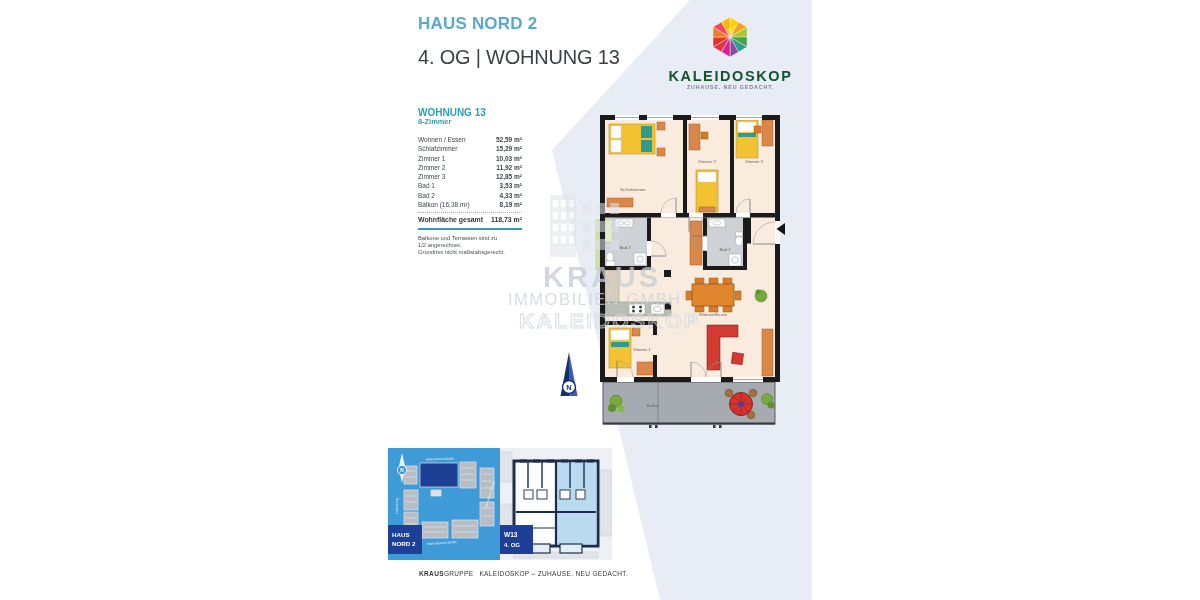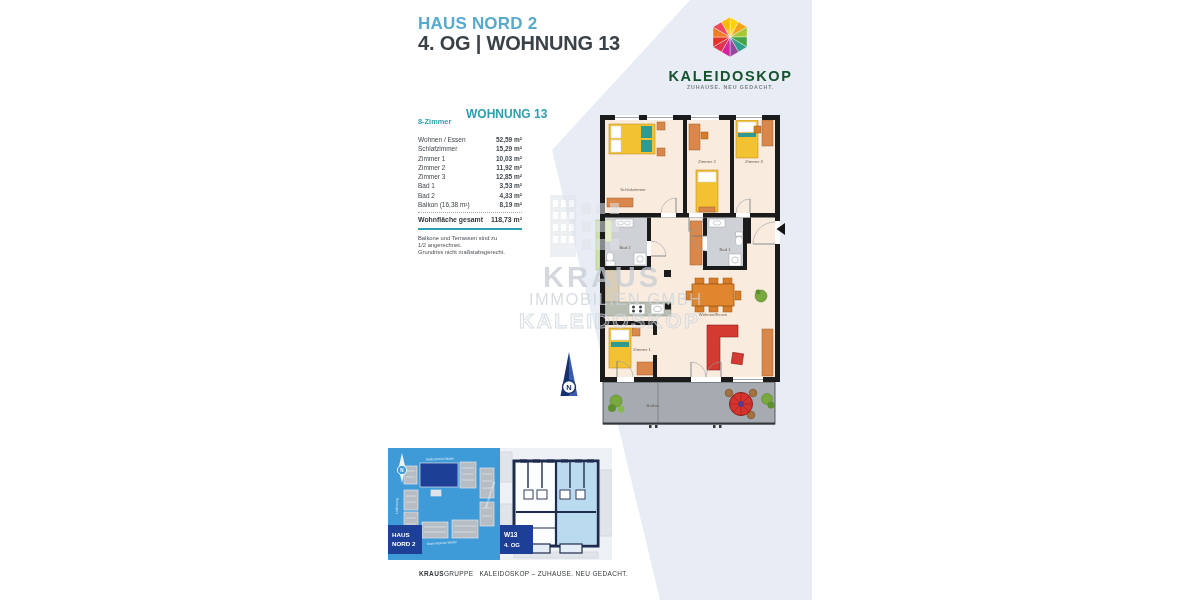--- a/index.html
+++ b/index.html
@@ -3,26 +3,26 @@
 <meta charset="utf-8">
 <style>
   html,body{margin:0;padding:0;background:#fff;}
   .canvas{position:relative;width:1200px;height:600px;background:#ffffff;overflow:hidden;
           font-family:"Liberation Sans", sans-serif;}
   .page{position:absolute;left:388px;top:0;width:424px;height:600px;background:#ffffff;}
   .abs{position:absolute;}
   svg{display:block;}
   
   .t1{font-size:17px;font-weight:700;color:#58a9cc;letter-spacing:.2px;}
-  .t2{font-size:20px;font-weight:700;color:#3a4147;letter-spacing:-.2px;}
+  .t2{font-size:20px;font-weight:400;color:#3a4147;letter-spacing:-.2px;margin-top:14px;}
   
   .brand{font-size:14.5px;font-weight:600;color:#14532d;letter-spacing:1.6px;text-align:center;}
   .brand-tag{font-size:5.3px;font-weight:600;color:#7a8187;letter-spacing:.9px;text-align:center;}
   
-  .u-h1{font-size:12px;font-weight:700;color:#2e9fb0;margin-left:48px;}
+  .u-h1{font-size:10px;font-weight:700;color:#2e9fb0;}
   .u-h2{font-size:7.4px;font-weight:700;color:#2e9fb0;}
   .rows{display:flex;flex-direction:column;}
   .row{display:flex;justify-content:space-between;font-size:6.5px;color:#3f464c;line-height:9.3px;}
   .row .v{font-weight:600;}
   .sep-dot{border-top:1px dotted #a3a8ad;}
   .total{display:flex;justify-content:space-between;font-size:6.9px;font-weight:700;color:#33383d;line-height:11px;}
   .rule-teal{height:2px;background:#2e9fb0;}
   .note{font-size:5.8px;color:#4a5056;line-height:7.2px;}
   
   .wm{color:#c6ccd4;opacity:.75;pointer-events:none;white-space:nowrap;}
@@ -343,21 +343,21 @@
           <rect x="60" y="8" width="9" height="11"></rect>
         <rect x="32" y="26" width="9" height="11"></rect>
           <rect x="46" y="26" width="9" height="11"></rect>
           <rect x="60" y="26" width="9" height="11"></rect>
         <rect x="32" y="44" width="9" height="11"></rect>
           <rect x="46" y="44" width="9" height="11"></rect>
           <rect x="60" y="44" width="9" height="11"></rect>
       </g>
     </svg>
     <div class="abs wm wm1" style="left:155px;top:261px">KRAUS</div>
-    <div class="abs wm wm2" style="left:141px;top:290px">IMMOBILIEN GMBH</div>
+    <div class="abs wm wm2" style="left:120px;top:290px">IMMOBILIEN GMBH</div>
     <div class="abs wm wm3" style="left:131px;top:309px">KALEIDOSKOP</div>
 
     <svg class="abs" style="left:170px;top:352px;width:22px;height:48px" viewBox="0 0 22 48">
       <polygon points="11,0 11,44 2.5,44" fill="#16306f"></polygon>
       <polygon points="11,0 19.5,44 11,44" fill="#3a5cae"></polygon>
       <circle cx="11" cy="35" r="6.5" fill="#ffffff" stroke="#16306f" stroke-width="1.4"></circle>
       <text x="11" y="37.8" text-anchor="middle" font-size="7.5" font-weight="bold" fill="#16306f">N</text>
     </svg>
 
     <svg class="abs" style="left:0;top:448px;width:112px;height:112px" viewBox="0 0 112 112">

